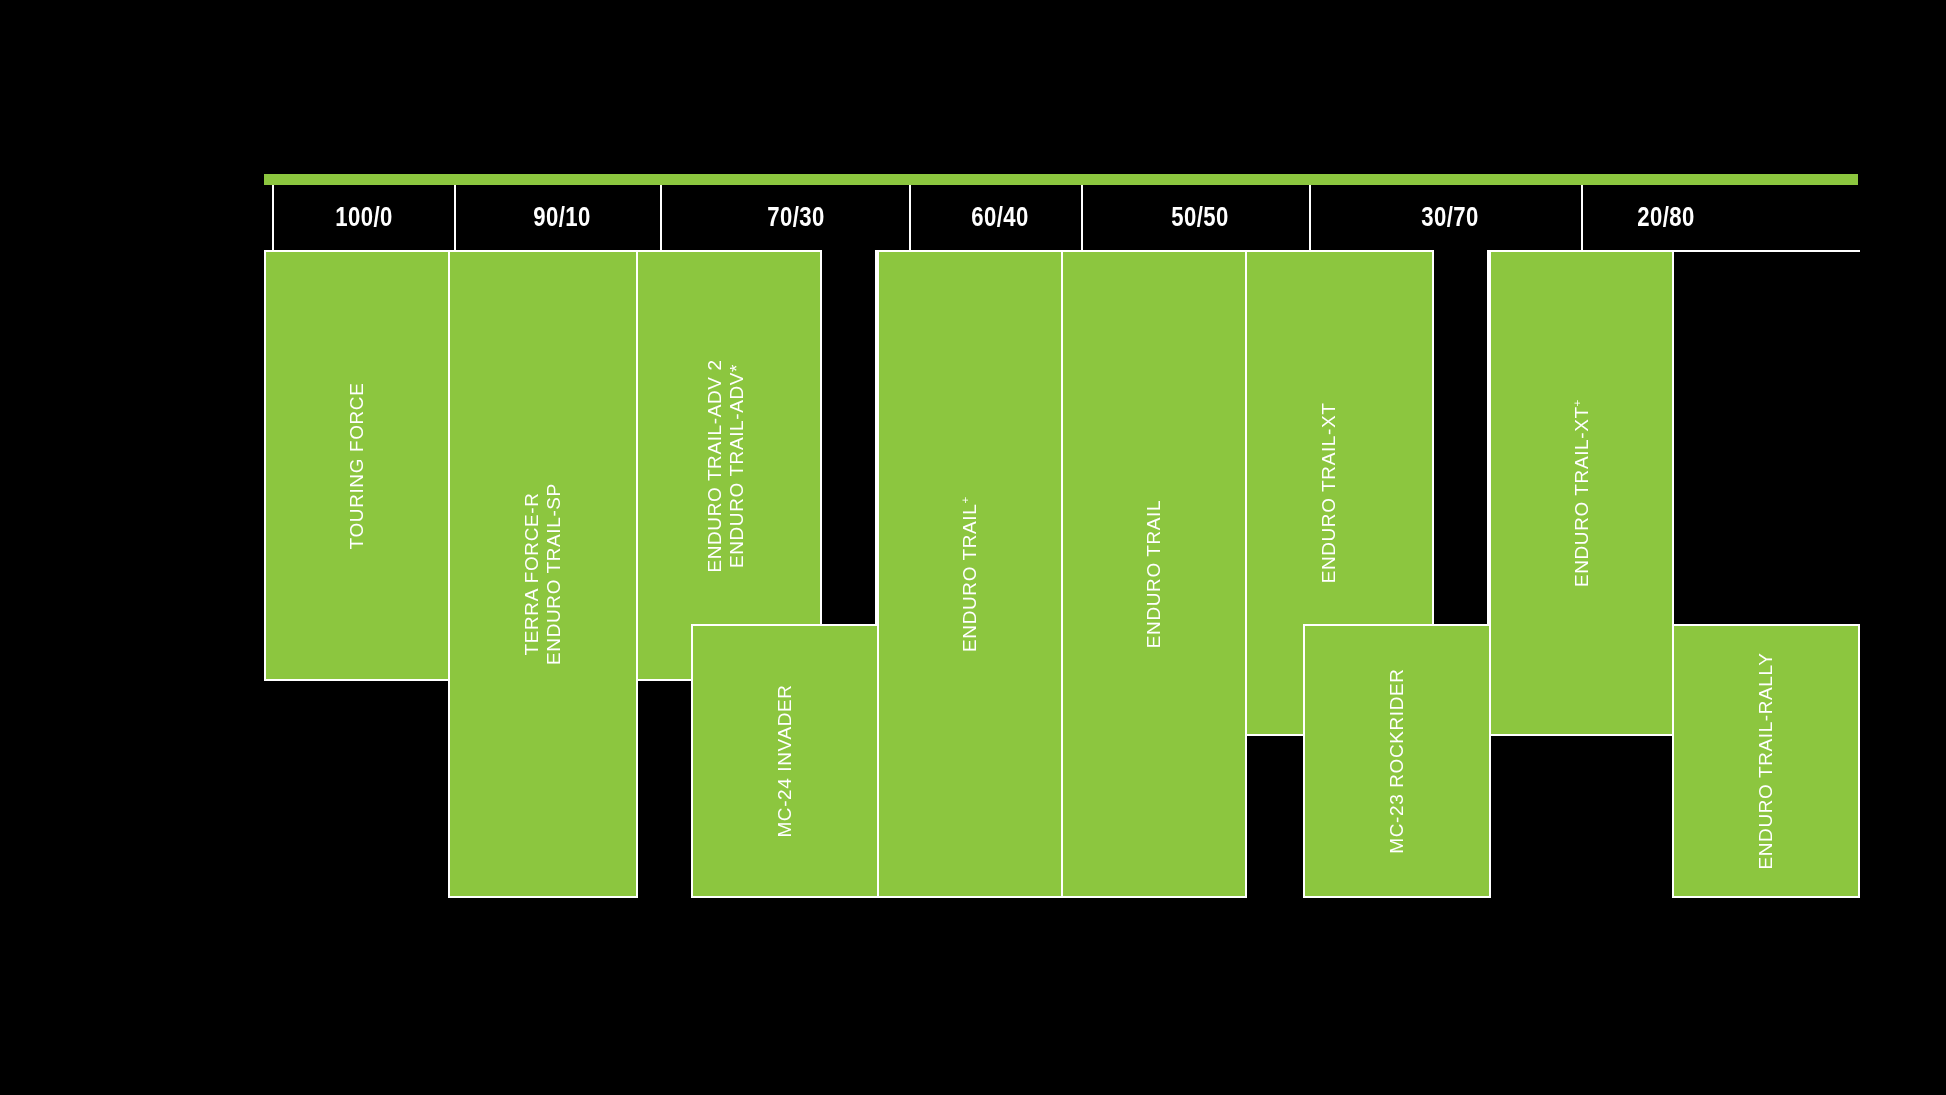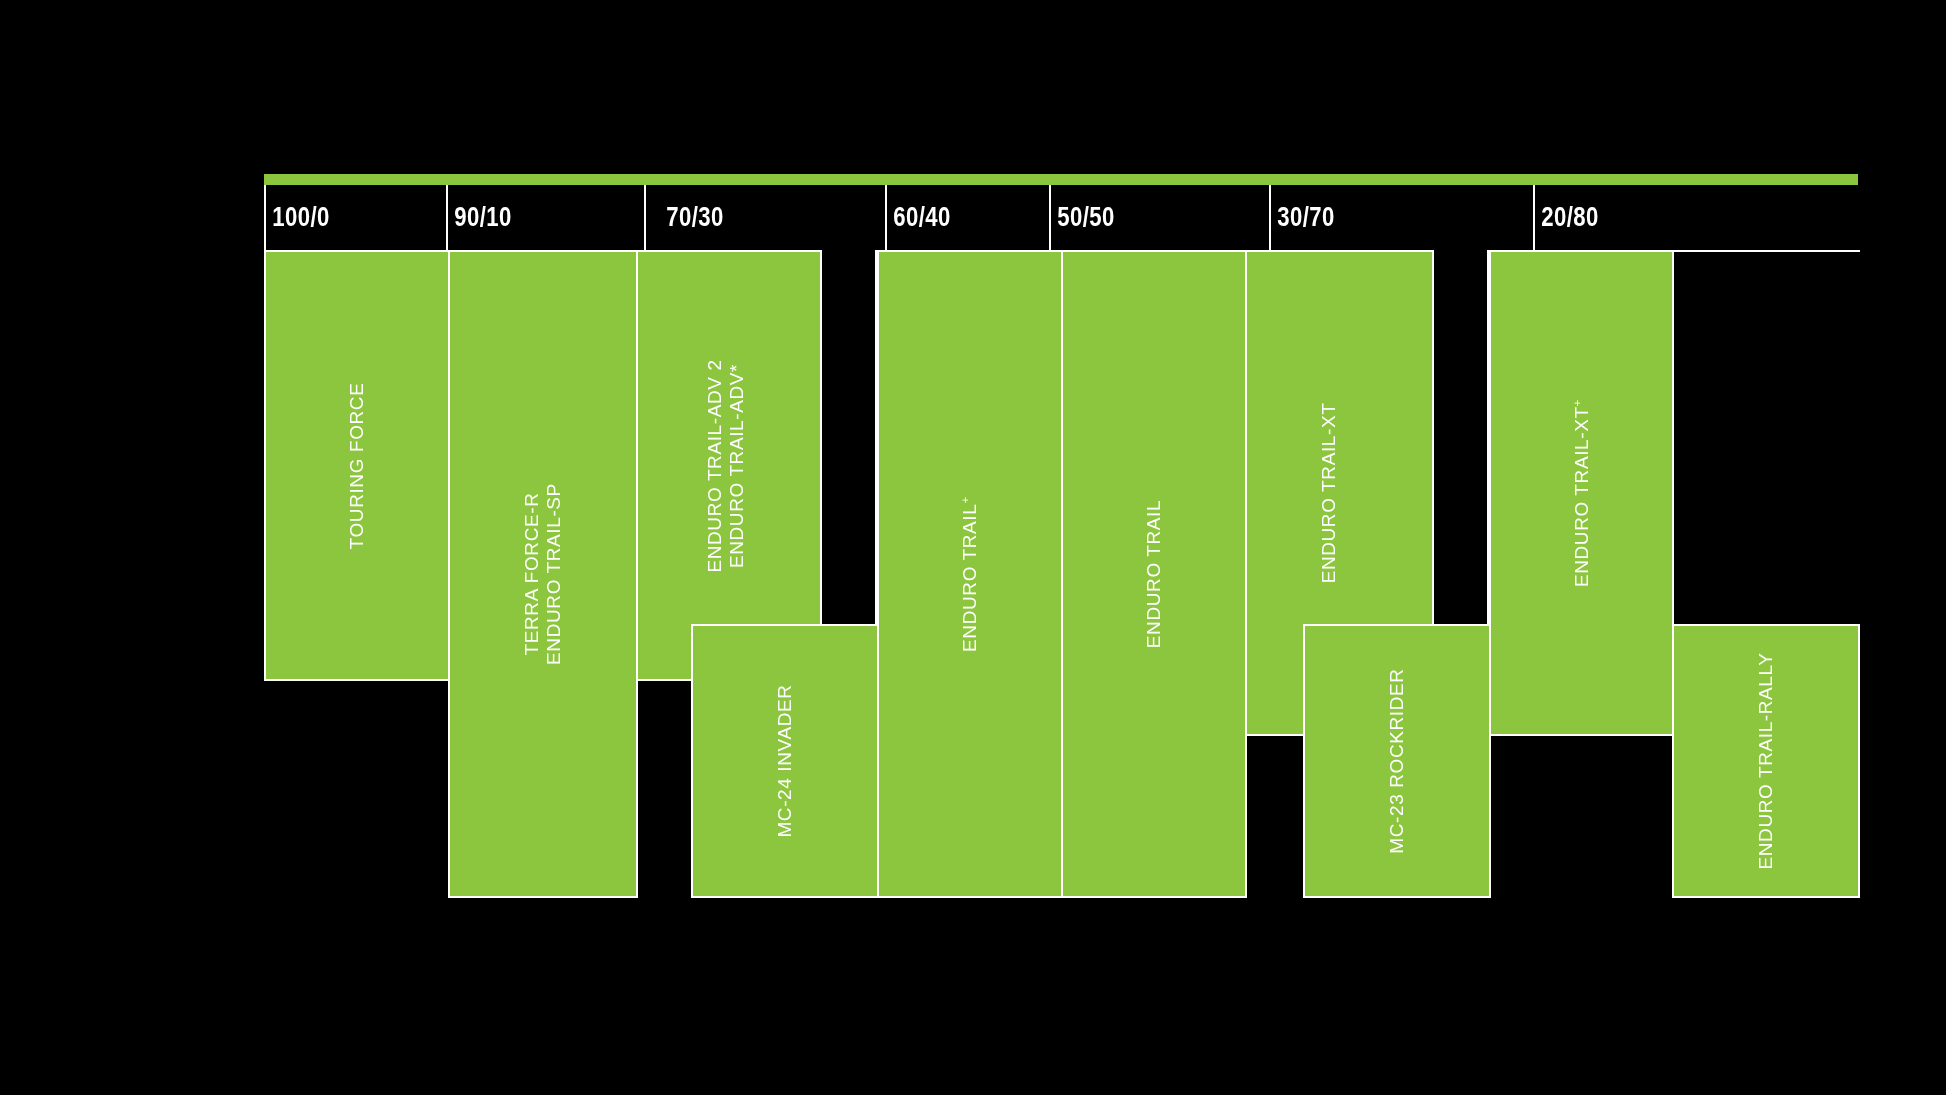--- a/index.html
+++ b/index.html
@@ -52,21 +52,22 @@
     letter-spacing: 0.5px;
     transform: scaleX(0.82);
     box-sizing: border-box;
   }
   .header-cell-wrap {
     position: relative;
     box-sizing: border-box;
     border-right: 2px solid #ffffff;
     display: flex;
     align-items: center;
-    justify-content: flex-start;
+    justify-content: center;
+    margin-left: 8px;
   }
   .header-cell-wrap:first-child { border-left: 2px solid #ffffff; }
   .header-cell-wrap:last-child  { border-right: none; }
 
   
   .chart-body {
     position: absolute;
     left: 0;
     top: 0;
     width: 1946px;

